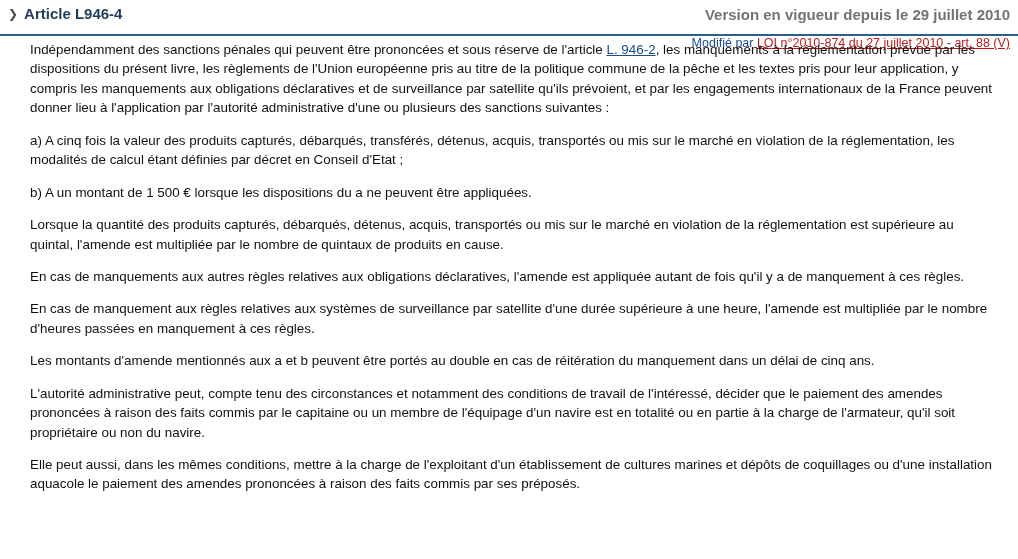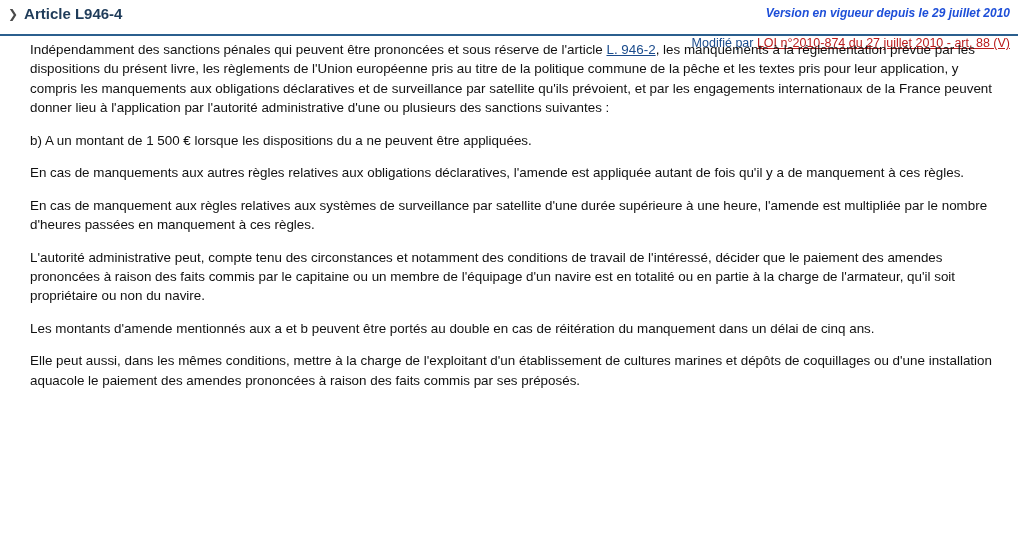--- a/index.html
+++ b/index.html
@@ -43,25 +43,24 @@
     color: #4a4a4a;
     font-size: 12px;
     font-weight: normal;
     line-height: 1;
     display: inline-block;
   }
   .version-line {
     position: absolute;
     right: 8px;
     top: 6px;
-    color: #1d4ed8;
-    font-size: 12px;
+    color: #737373;
+    font-size: 15px;
     font-weight: bold;
     text-align: right;
-    font-style: italic;
   }
   .modified-line {
     position: absolute;
     right: 8px;
     top: 36px;
     font-size: 12.5px;
     color: #1a4b8c;
     text-align: right;
   }
   .modified-line a {
@@ -107,28 +106,30 @@
 
   <div class="modified-line">
     <span>Modifié par </span><a href="#">LOI n°2010-874 du 27 juillet 2010 - art. 88 (V)</a>
   </div>
 
   <div class="content">
 
     <p class="para first"><span>Indépendamment des sanctions pénales qui peuvent être prononcées et sous réserve de l'article </span><a class="inline-link" href="#">L. 946-2</a><span>, les manquements à la réglementation prévue par les dispositions du présent livre, les règlements de l'Union européenne pris au titre de la politique commune de la pêche et les textes pris pour leur application, y compris les manquements aux obligations déclaratives et de surveillance par satellite qu'ils prévoient, et par les engagements internationaux de la France peuvent donner lieu à l'application par l'autorité administrative d'une ou plusieurs des sanctions suivantes :</span></p>
 
 
+    <p class="para">a) A cinq fois la valeur des produits capturés, débarqués, transférés, détenus, acquis, transportés ou mis sur le marché en violation de la réglementation, les modalités de calcul étant définies par décret en Conseil d'Etat ;</p>
 
     <p class="para">b) A un montant de 1 500 € lorsque les dispositions du a ne peuvent être appliquées.</p>
 
+    <p class="para">Lorsque la quantité des produits capturés, débarqués, détenus, acquis, transportés ou mis sur le marché en violation de la réglementation est supérieure au quintal, l'amende est multipliée par le nombre de quintaux de produits en cause.</p>
 
     <p class="para">En cas de manquements aux autres règles relatives aux obligations déclaratives, l'amende est appliquée autant de fois qu'il y a de manquement à ces règles.</p>
 
     <p class="para">En cas de manquement aux règles relatives aux systèmes de surveillance par satellite d'une durée supérieure à une heure, l'amende est multipliée par le nombre d'heures passées en manquement à ces règles.</p>
 
+    <p class="para">Les montants d'amende mentionnés aux a et b peuvent être portés au double en cas de réitération du manquement dans un délai de cinq ans.</p>
+
     <p class="para">L'autorité administrative peut, compte tenu des circonstances et notamment des conditions de travail de l'intéressé, décider que le paiement des amendes prononcées à raison des faits commis par le capitaine ou un membre de l'équipage d'un navire est en totalité ou en partie à la charge de l'armateur, qu'il soit propriétaire ou non du navire.</p>
-
-    <p class="para">Les montants d'amende mentionnés aux a et b peuvent être portés au double en cas de réitération du manquement dans un délai de cinq ans.</p>
 
     <p class="para">Elle peut aussi, dans les mêmes conditions, mettre à la charge de l'exploitant d'un établissement de cultures marines et dépôts de coquillages ou d'une installation aquacole le paiement des amendes prononcées à raison des faits commis par ses préposés.</p>
 
   </div>
 </div>
 
 </body></html>

